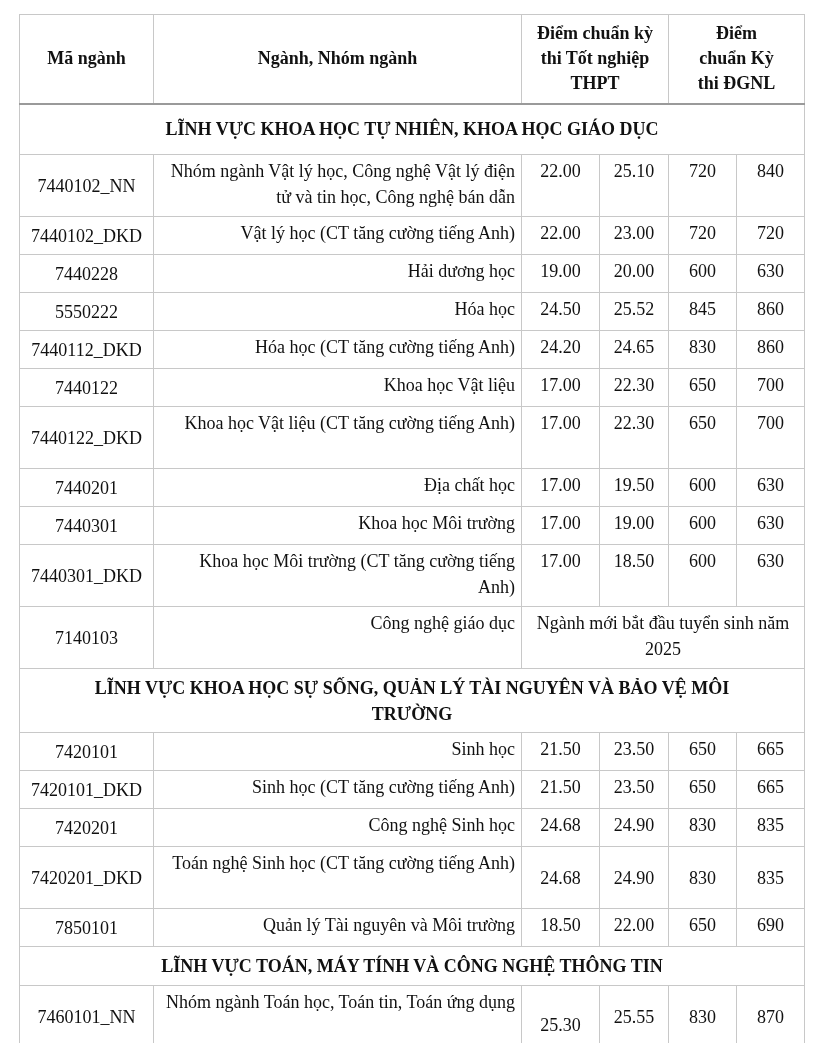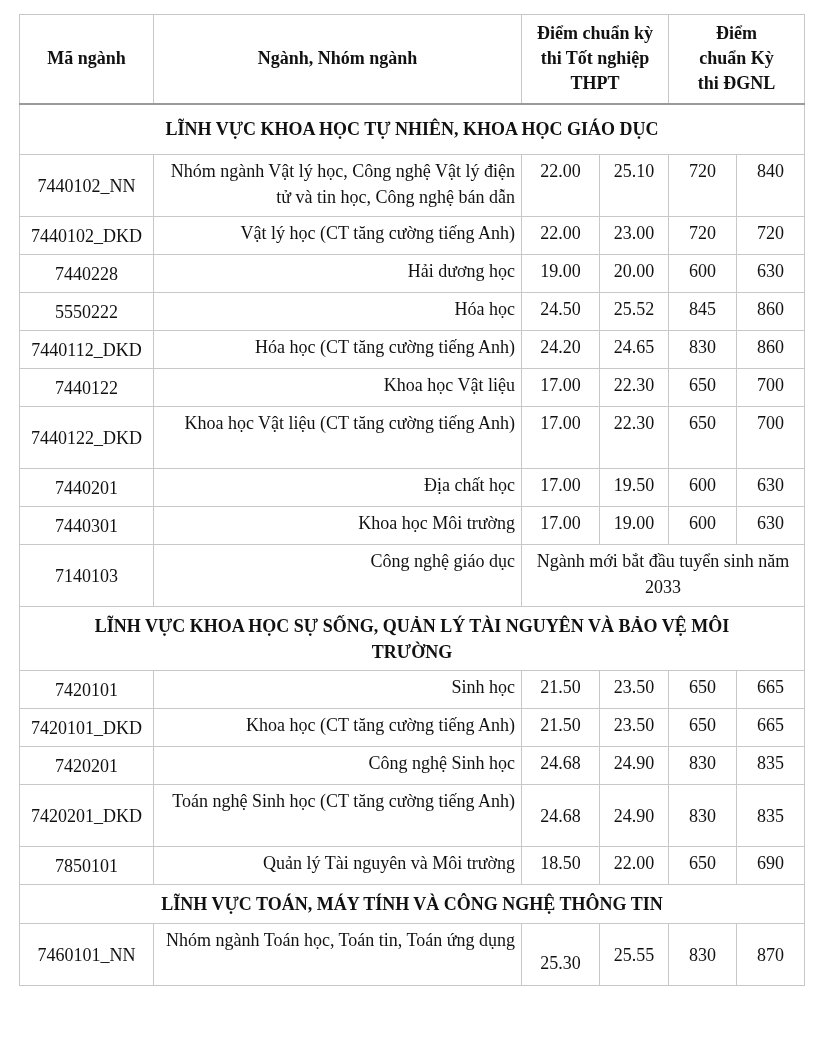--- a/index.html
+++ b/index.html
@@ -109,40 +109,48 @@
     </tr>
     <tr class="r1">
       <td class="code">7440301</td>
       <td class="name">Khoa học Môi trường</td>
       <td class="num">17.00</td>
       <td class="num">19.00</td>
       <td class="num">600</td>
       <td class="num">630</td>
     </tr>
     <tr class="r2">
+      <td class="code">7440301_DKD</td>
+      <td class="name">Khoa học Môi trường (CT tăng cường tiếng Anh)</td>
+      <td class="num">17.00</td>
+      <td class="num">18.50</td>
+      <td class="num">600</td>
+      <td class="num">630</td>
+    </tr>
+    <tr class="r2">
       <td class="code">7140103</td>
       <td class="name">Công nghệ giáo dục</td>
-      <td colspan="4" class="note" style="padding-left:14px;padding-right:14px;">Ngành mới bắt đầu tuyển sinh năm 2033</td>
+      <td colspan="4" class="note" style="padding-left:14px;padding-right:14px;">Ngành mới bắt đầu tuyển sinh năm 2025</td>
     </tr>
 
     <tr style="height:64px">
         <td colspan="6" class="sec" style="padding:0 60px;">LĨNH VỰC KHOA HỌC SỰ SỐNG, QUẢN LÝ TÀI NGUYÊN VÀ BẢO VỆ MÔI TRƯỜNG</td>
       </tr>
 
     <tr class="r1">
       <td class="code">7420101</td>
       <td class="name">Sinh học</td>
       <td class="num">21.50</td>
       <td class="num">23.50</td>
       <td class="num">650</td>
       <td class="num">665</td>
     </tr>
     <tr class="r1">
       <td class="code">7420101_DKD</td>
-      <td class="name">Khoa học (CT tăng cường tiếng Anh)</td>
+      <td class="name">Sinh học (CT tăng cường tiếng Anh)</td>
       <td class="num">21.50</td>
       <td class="num">23.50</td>
       <td class="num">650</td>
       <td class="num">665</td>
     </tr>
     <tr class="r1">
       <td class="code">7420201</td>
       <td class="name">Công nghệ Sinh học</td>
       <td class="num">24.68</td>
       <td class="num">24.90</td>

